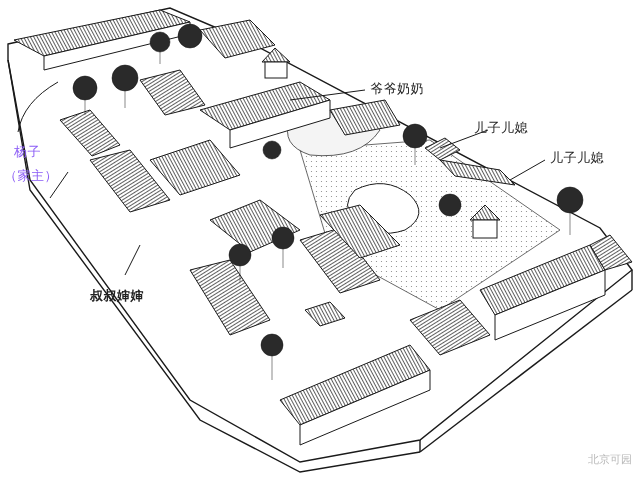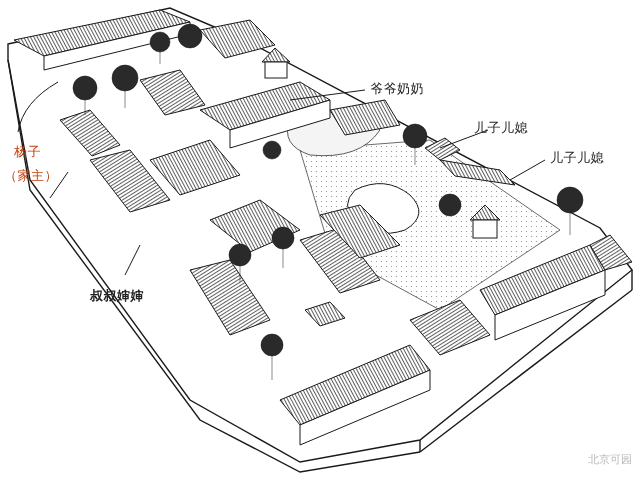--- a/index.html
+++ b/index.html
@@ -1,19 +1,19 @@
 <!DOCTYPE html>
 <html><head>
 <meta charset="utf-8">
 <style>
   html, body { margin: 0; padding: 0; background: #ffffff; }
   body { width: 640px; height: 479px; position: relative; overflow: hidden; font-family: "DejaVu Sans", sans-serif; }
   #stage { position: absolute; left: 0; top: 0; width: 640px; height: 479px; }
   .label { position: absolute; font-size: 13px; color: #222; white-space: nowrap; letter-spacing: 0.5px; }
-  .label.red { color: #c2410c; }
+  .label.red { color: #8b5cf6; }
   .watermark { position: absolute; font-size: 11px; color: #b8b8b8; white-space: nowrap; }
 </style>
 </head>
 <body>
 
 <div id="stage">
   <svg width="640" height="479" viewBox="0 0 640 479">
     <defs>
       <pattern id="roofA" width="3" height="3" patternUnits="userSpaceOnUse" patternTransform="rotate(-28)">
         <rect width="3" height="3" fill="#fff"></rect>

